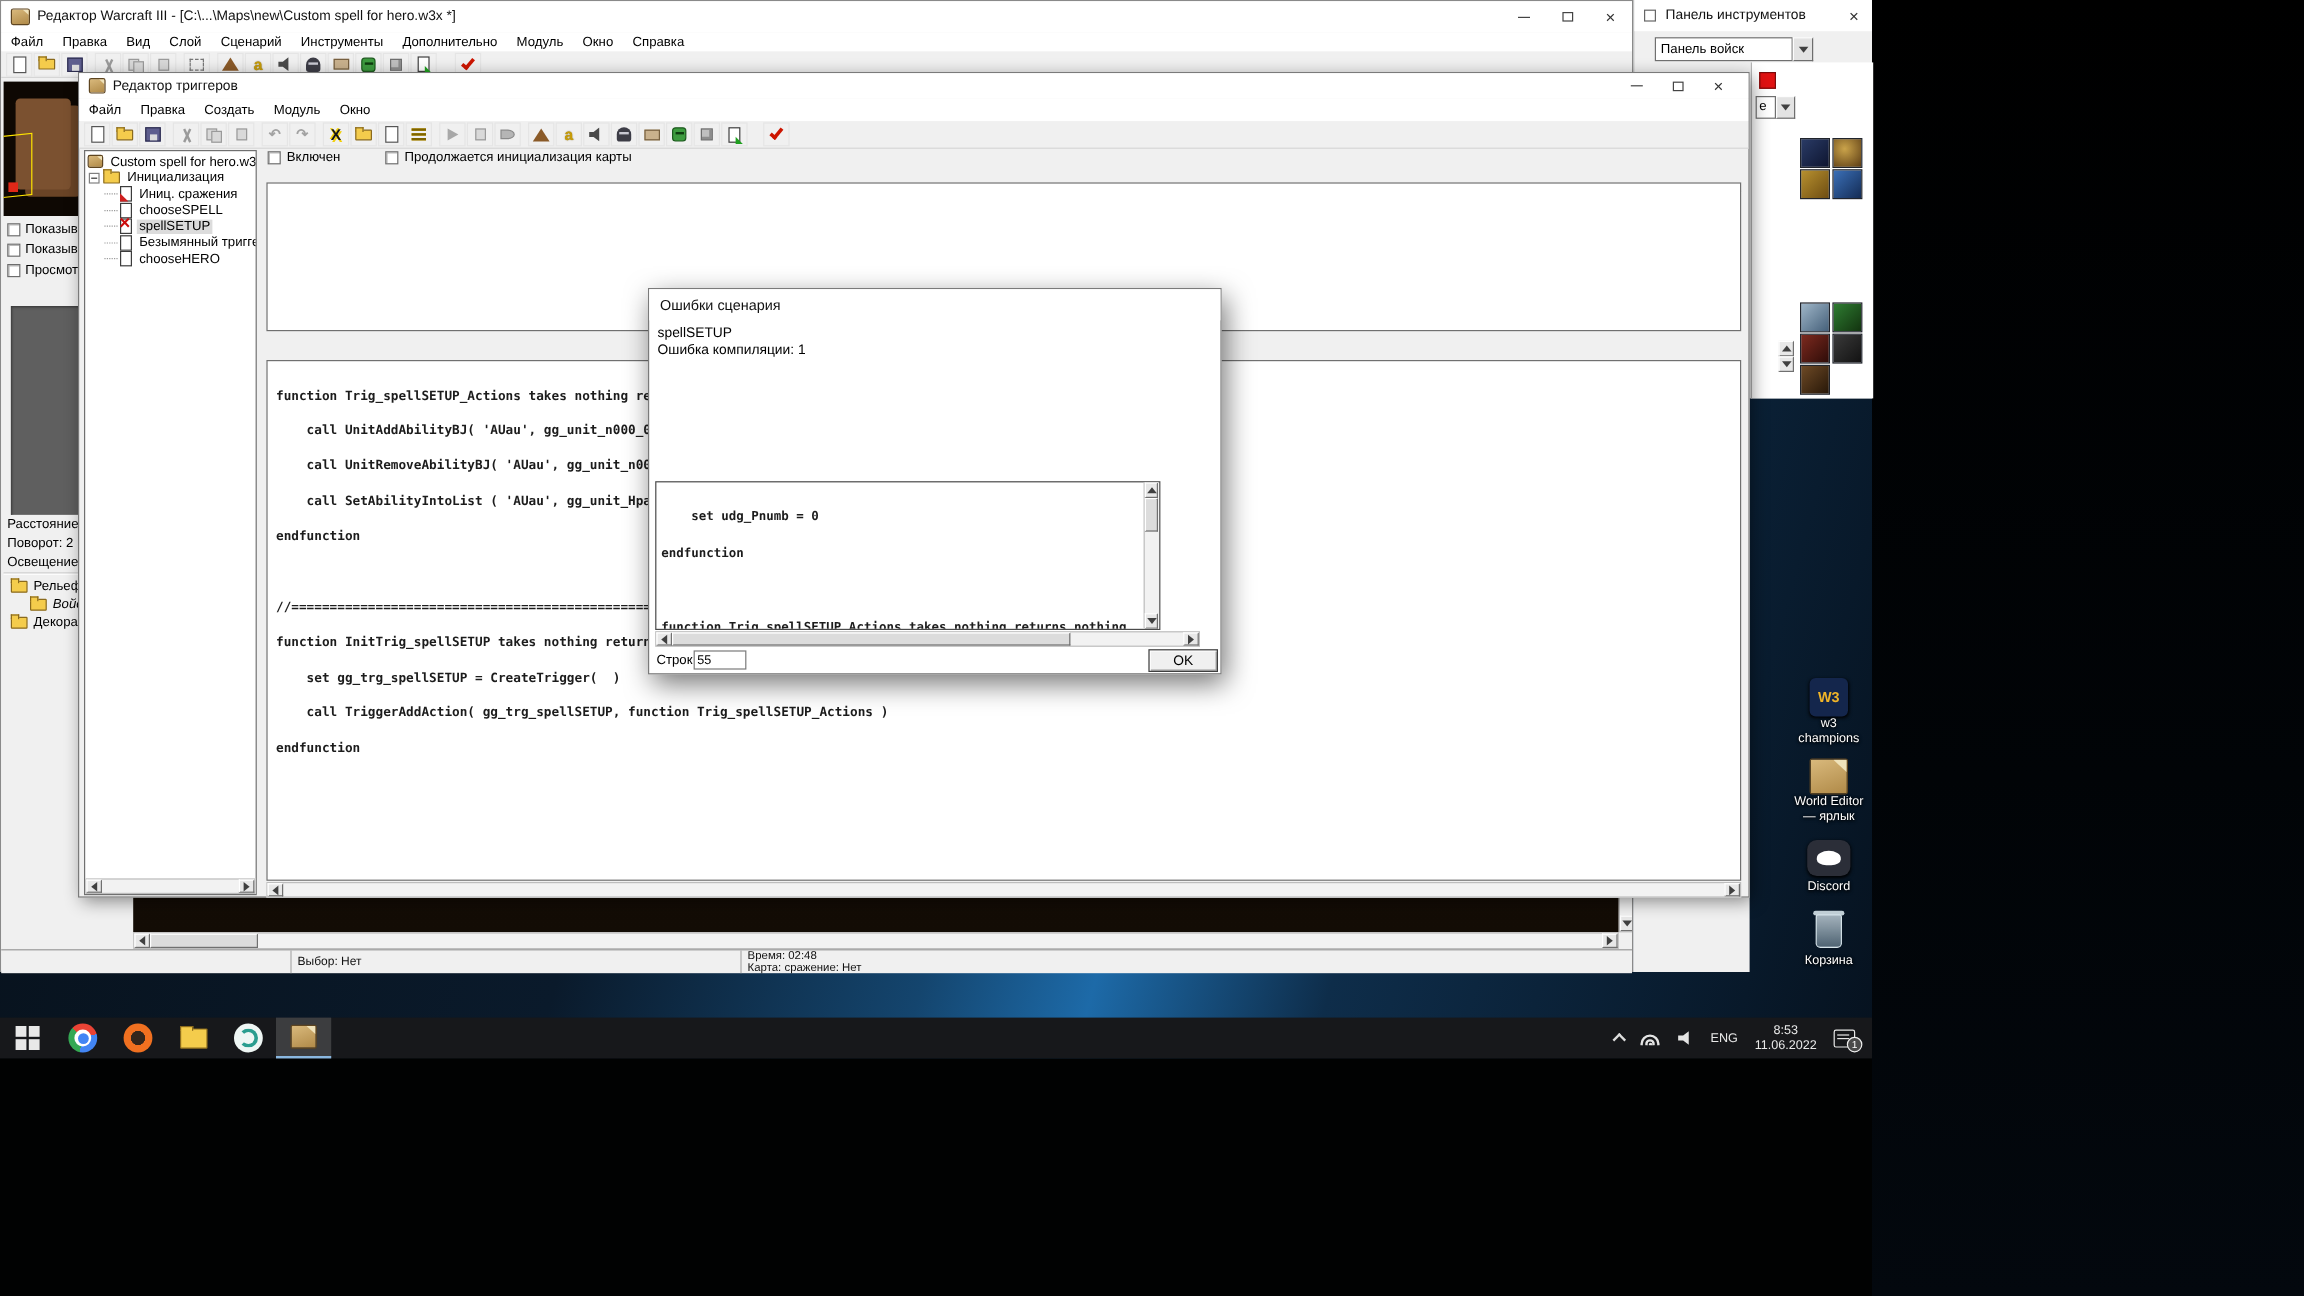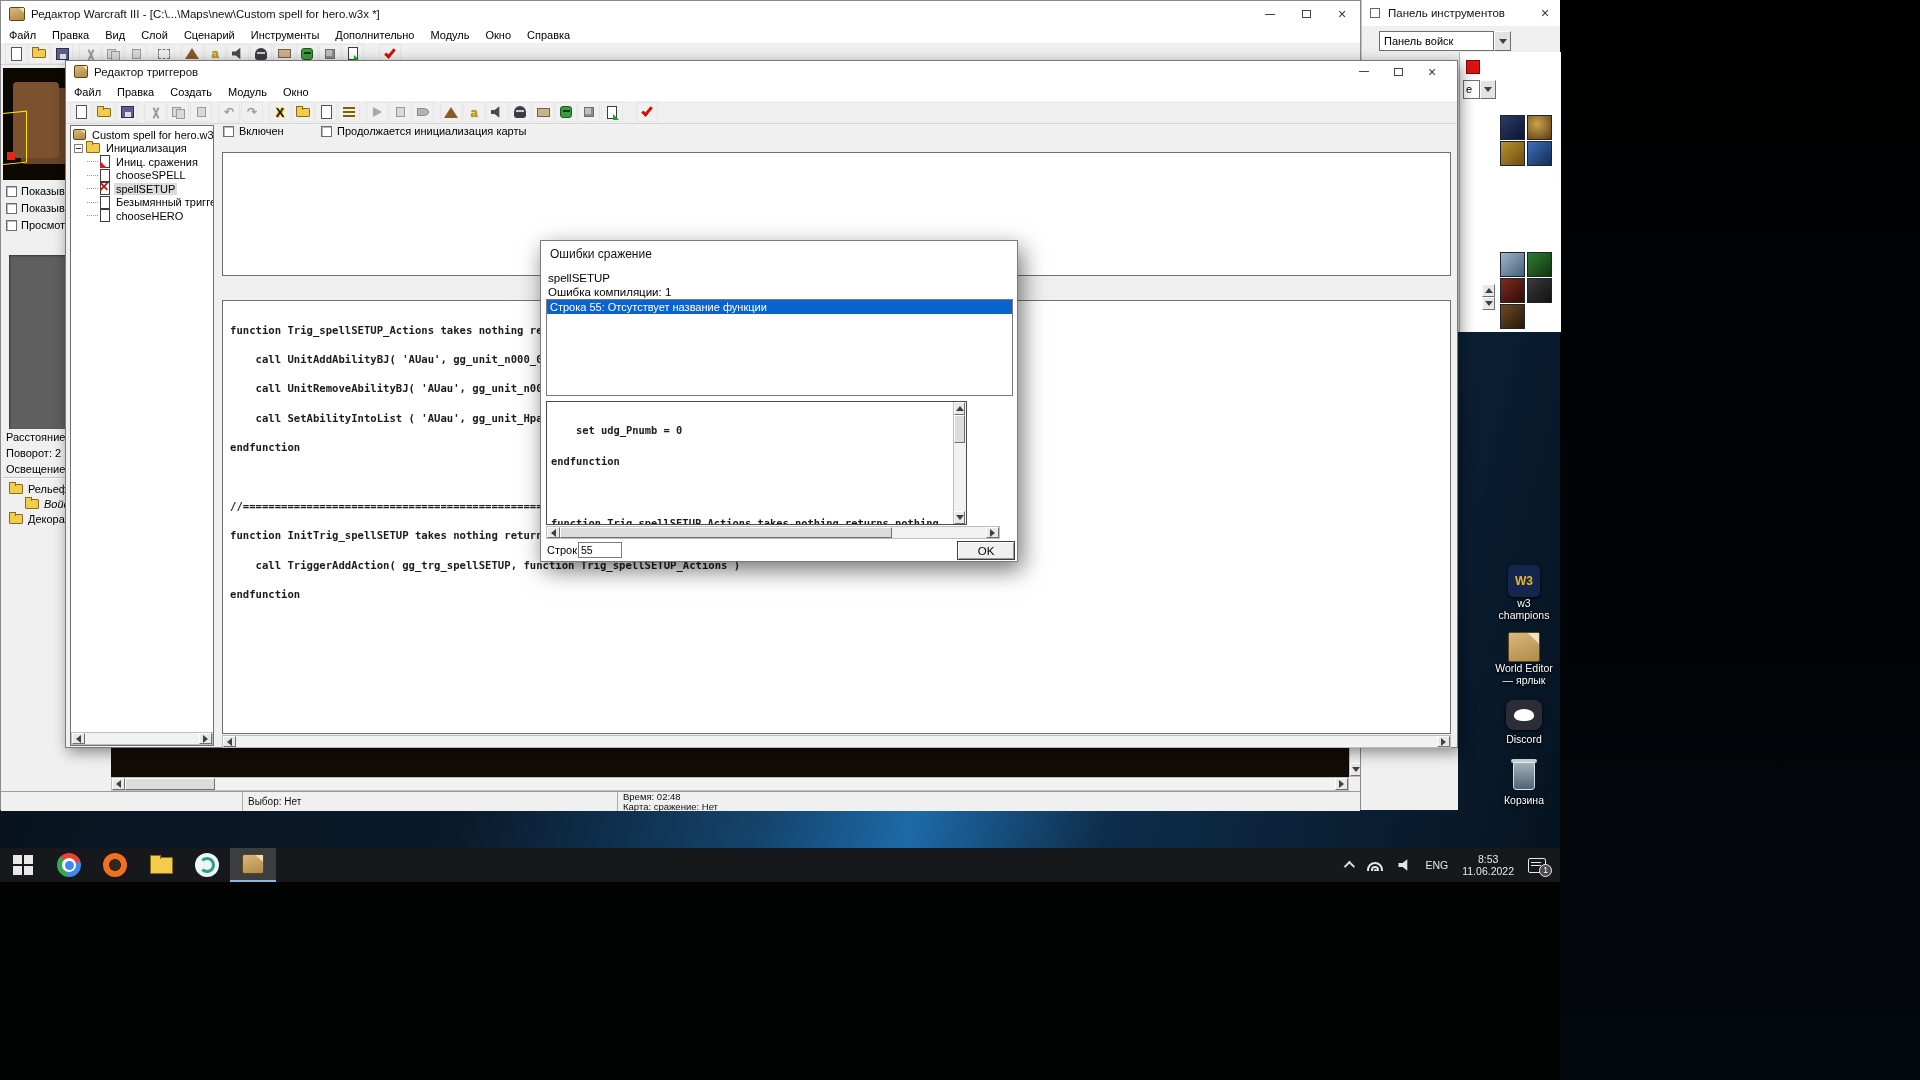--- a/index.html
+++ b/index.html
@@ -611,44 +611,42 @@
     <div class="abs" id="code-box">
       <div class="code">
         <div>function Trig_spellSETUP_Actions takes nothing returns nothing</div>
         <div>    call UnitAddAbilityBJ( 'AUau', gg_unit_n000_0003 )</div>
         <div>    call UnitRemoveAbilityBJ( 'AUau', gg_unit_n000_0003 )</div>
         <div>    call SetAbilityIntoList ( 'AUau', gg_unit_Hpal_0000 )</div>
         <div>endfunction</div>
         <div></div>
         <div>//===========================================================================</div>
         <div>function InitTrig_spellSETUP takes nothing returns nothing</div>
+        <div>    set gg_trg_spellSETUP = CreateTrigger(  )</div>
         <div>    call TriggerAddAction( gg_trg_spellSETUP, function Trig_spellSETUP_Actions )</div>
         <div>endfunction</div>
       </div>
     </div>
     <div class="abs sb-track" id="trig-hscroll">
       <div class="sb-btn" style="width:13px;height:11px;">
           <i class="tri-l"></i>
         </div>
       <div style="flex:1;"></div>
       <div class="sb-btn" style="width:13px;height:11px;">
           <i class="tri-r"></i>
         </div>
     </div>
   </div>
 
   <div class="abs" id="err-dlg">
     <div class="titlebar">
-      <span>Ошибки сражение</span>
+      <span>Ошибки сценария</span>
     </div>
     <div class="abs" id="err-name">spellSETUP</div>
     <div class="abs" id="err-count">Ошибка компиляции: 1</div>
-    <div class="abs" id="err-list">
-      <div id="err-sel-row">Строка  55: Отсутствует название функции</div>
-    </div>
     <div class="abs" id="err-codebox">
       <div id="err-code">
         <div class="code">
           <div>    set udg_Pnumb = 0</div>
           <div>endfunction</div>
           <div></div>
           <div>function Trig_spellSETUP_Actions takes nothing returns nothing</div>
           
           
           

